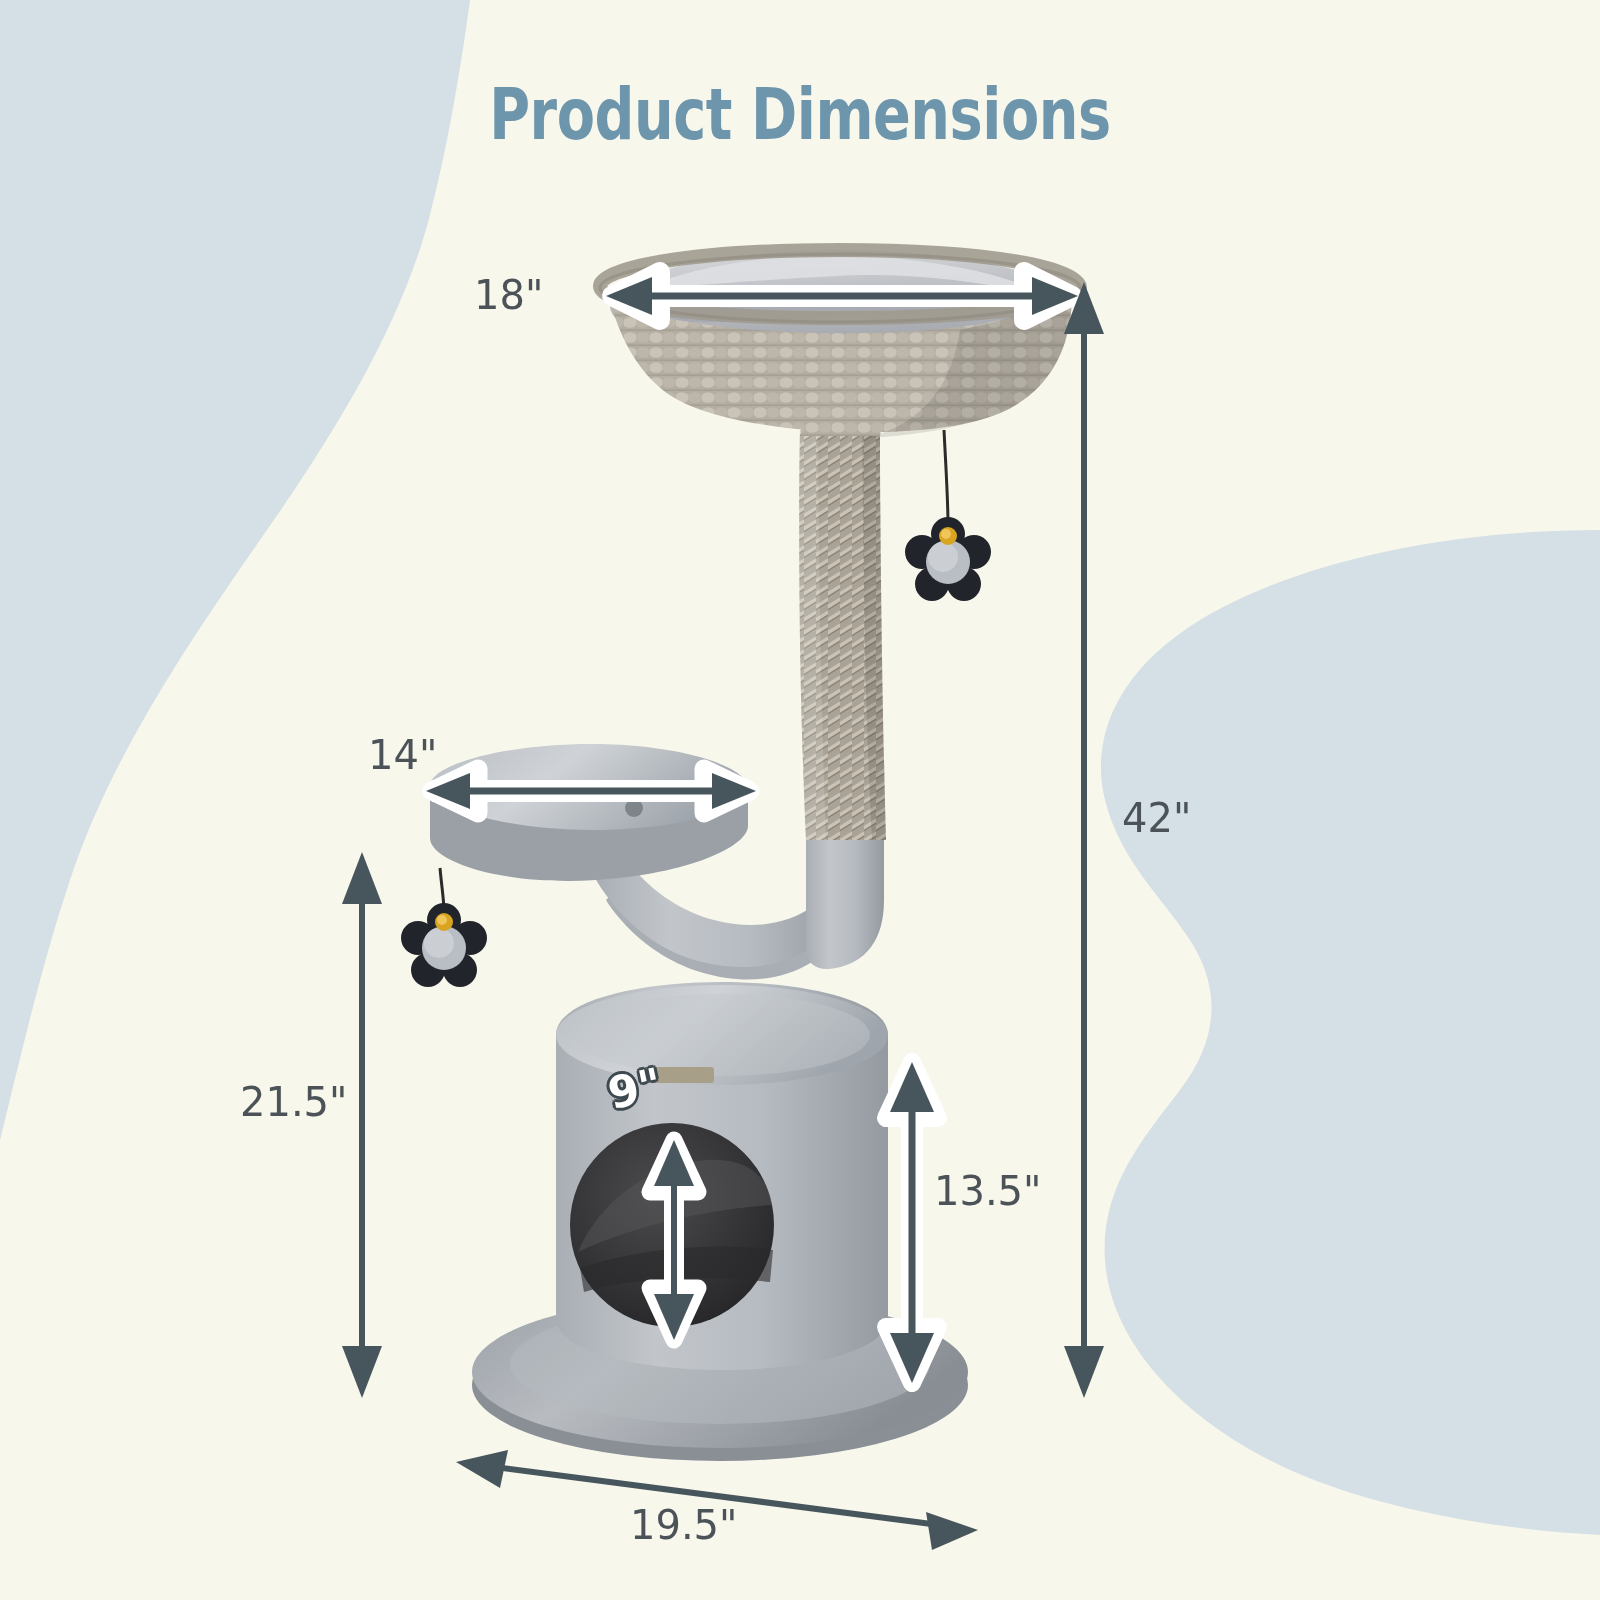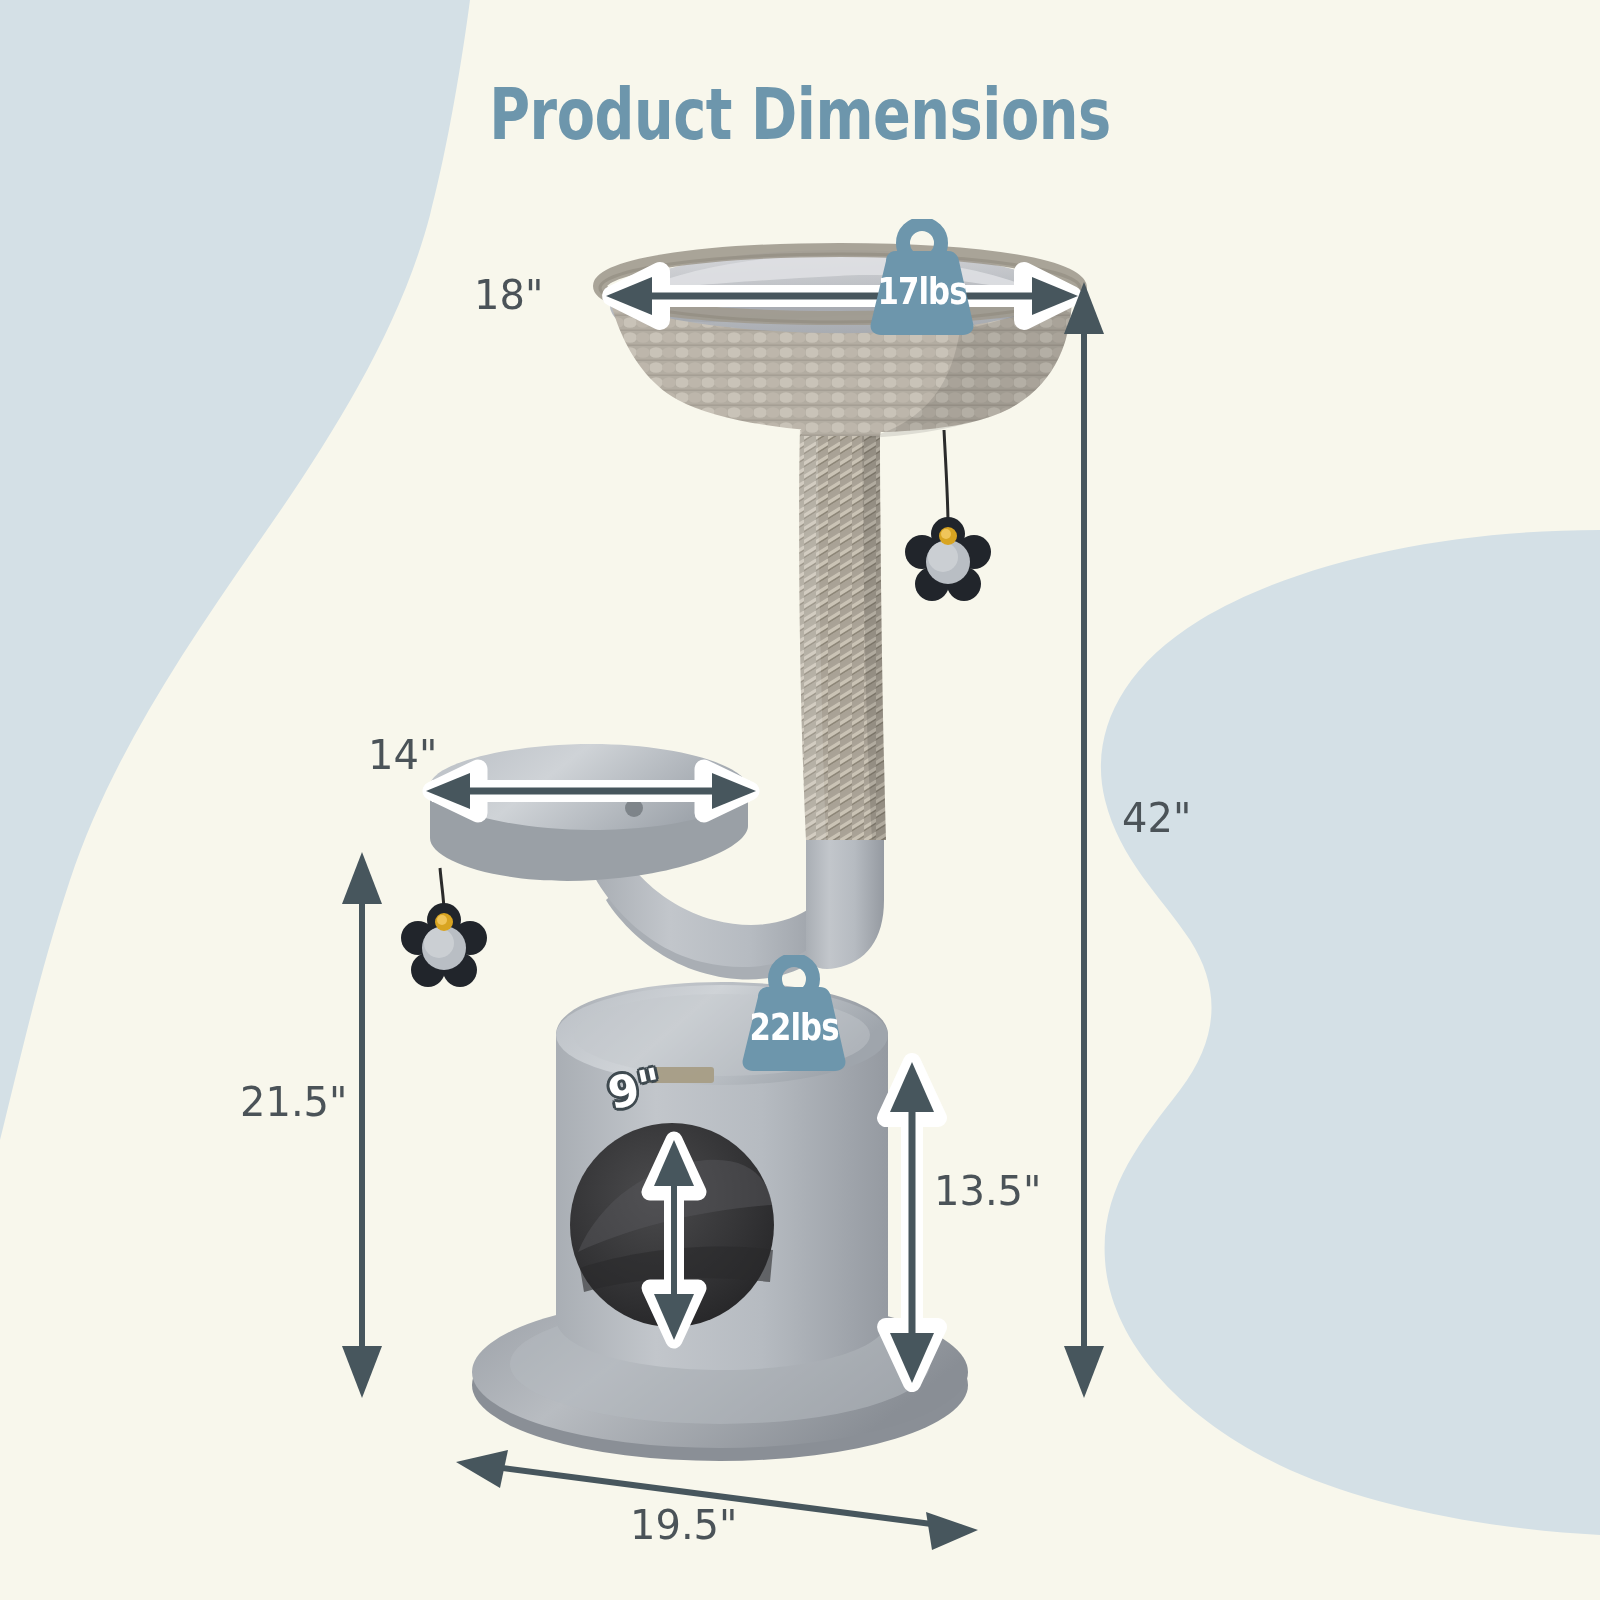--- a/index.html
+++ b/index.html
@@ -303,38 +303,22 @@
       <path d="M674,1340 L654,1294 L694,1294 Z" fill="#47565d"></path>
     </g>
 
     <g>
       <path d="M472,1464 L962,1528" stroke="#47565d" stroke-width="6" fill="none"></path>
       <path d="M456,1462 L508,1450 L500,1488 Z" fill="#47565d"></path>
       <path d="M978,1530 L926,1512 L932,1550 Z" fill="#47565d"></path>
     </g>
   </svg>
 
-  <div class="badge" id="badge-17">
-    <svg viewBox="0 0 152 116" width="152" height="116">
-      <circle cx="76" cy="24" r="19" fill="none" stroke="#6d96ac" stroke-width="14"></circle>
-      <path d="M40,42 C40,36 44,32 50,32 L102,32 C108,32 112,36 113,42
-               L127,104 C129,111 124,116 117,116 L35,116 C28,116 23,111 25,104 Z" fill="#6d96ac"></path>
-    </svg>
-    <div class="btext">17lbs</div>
-  </div>
-
-
-  <div class="badge" id="badge-22">
-    <svg viewBox="0 0 152 116" width="152" height="116">
-      <circle cx="76" cy="24" r="19" fill="none" stroke="#6d96ac" stroke-width="14"></circle>
-      <path d="M40,42 C40,36 44,32 50,32 L102,32 C108,32 112,36 113,42
-               L127,104 C129,111 124,116 117,116 L35,116 C28,116 23,111 25,104 Z" fill="#6d96ac"></path>
-    </svg>
-    <div class="btext">22lbs</div>
-  </div>
+
+
 
   <div id="title">Product Dimensions</div>
 
   <div class="dimlabel" id="lbl-18">18"</div>
   <div class="dimlabel" id="lbl-14">14"</div>
   <div class="dimlabel" id="lbl-42">42"</div>
   <div class="dimlabel" id="lbl-215">21.5"</div>
   <div class="dimlabel" id="lbl-135">13.5"</div>
   <div id="lbl-9">9"</div>
   <div class="dimlabel" id="lbl-195">19.5"</div>

